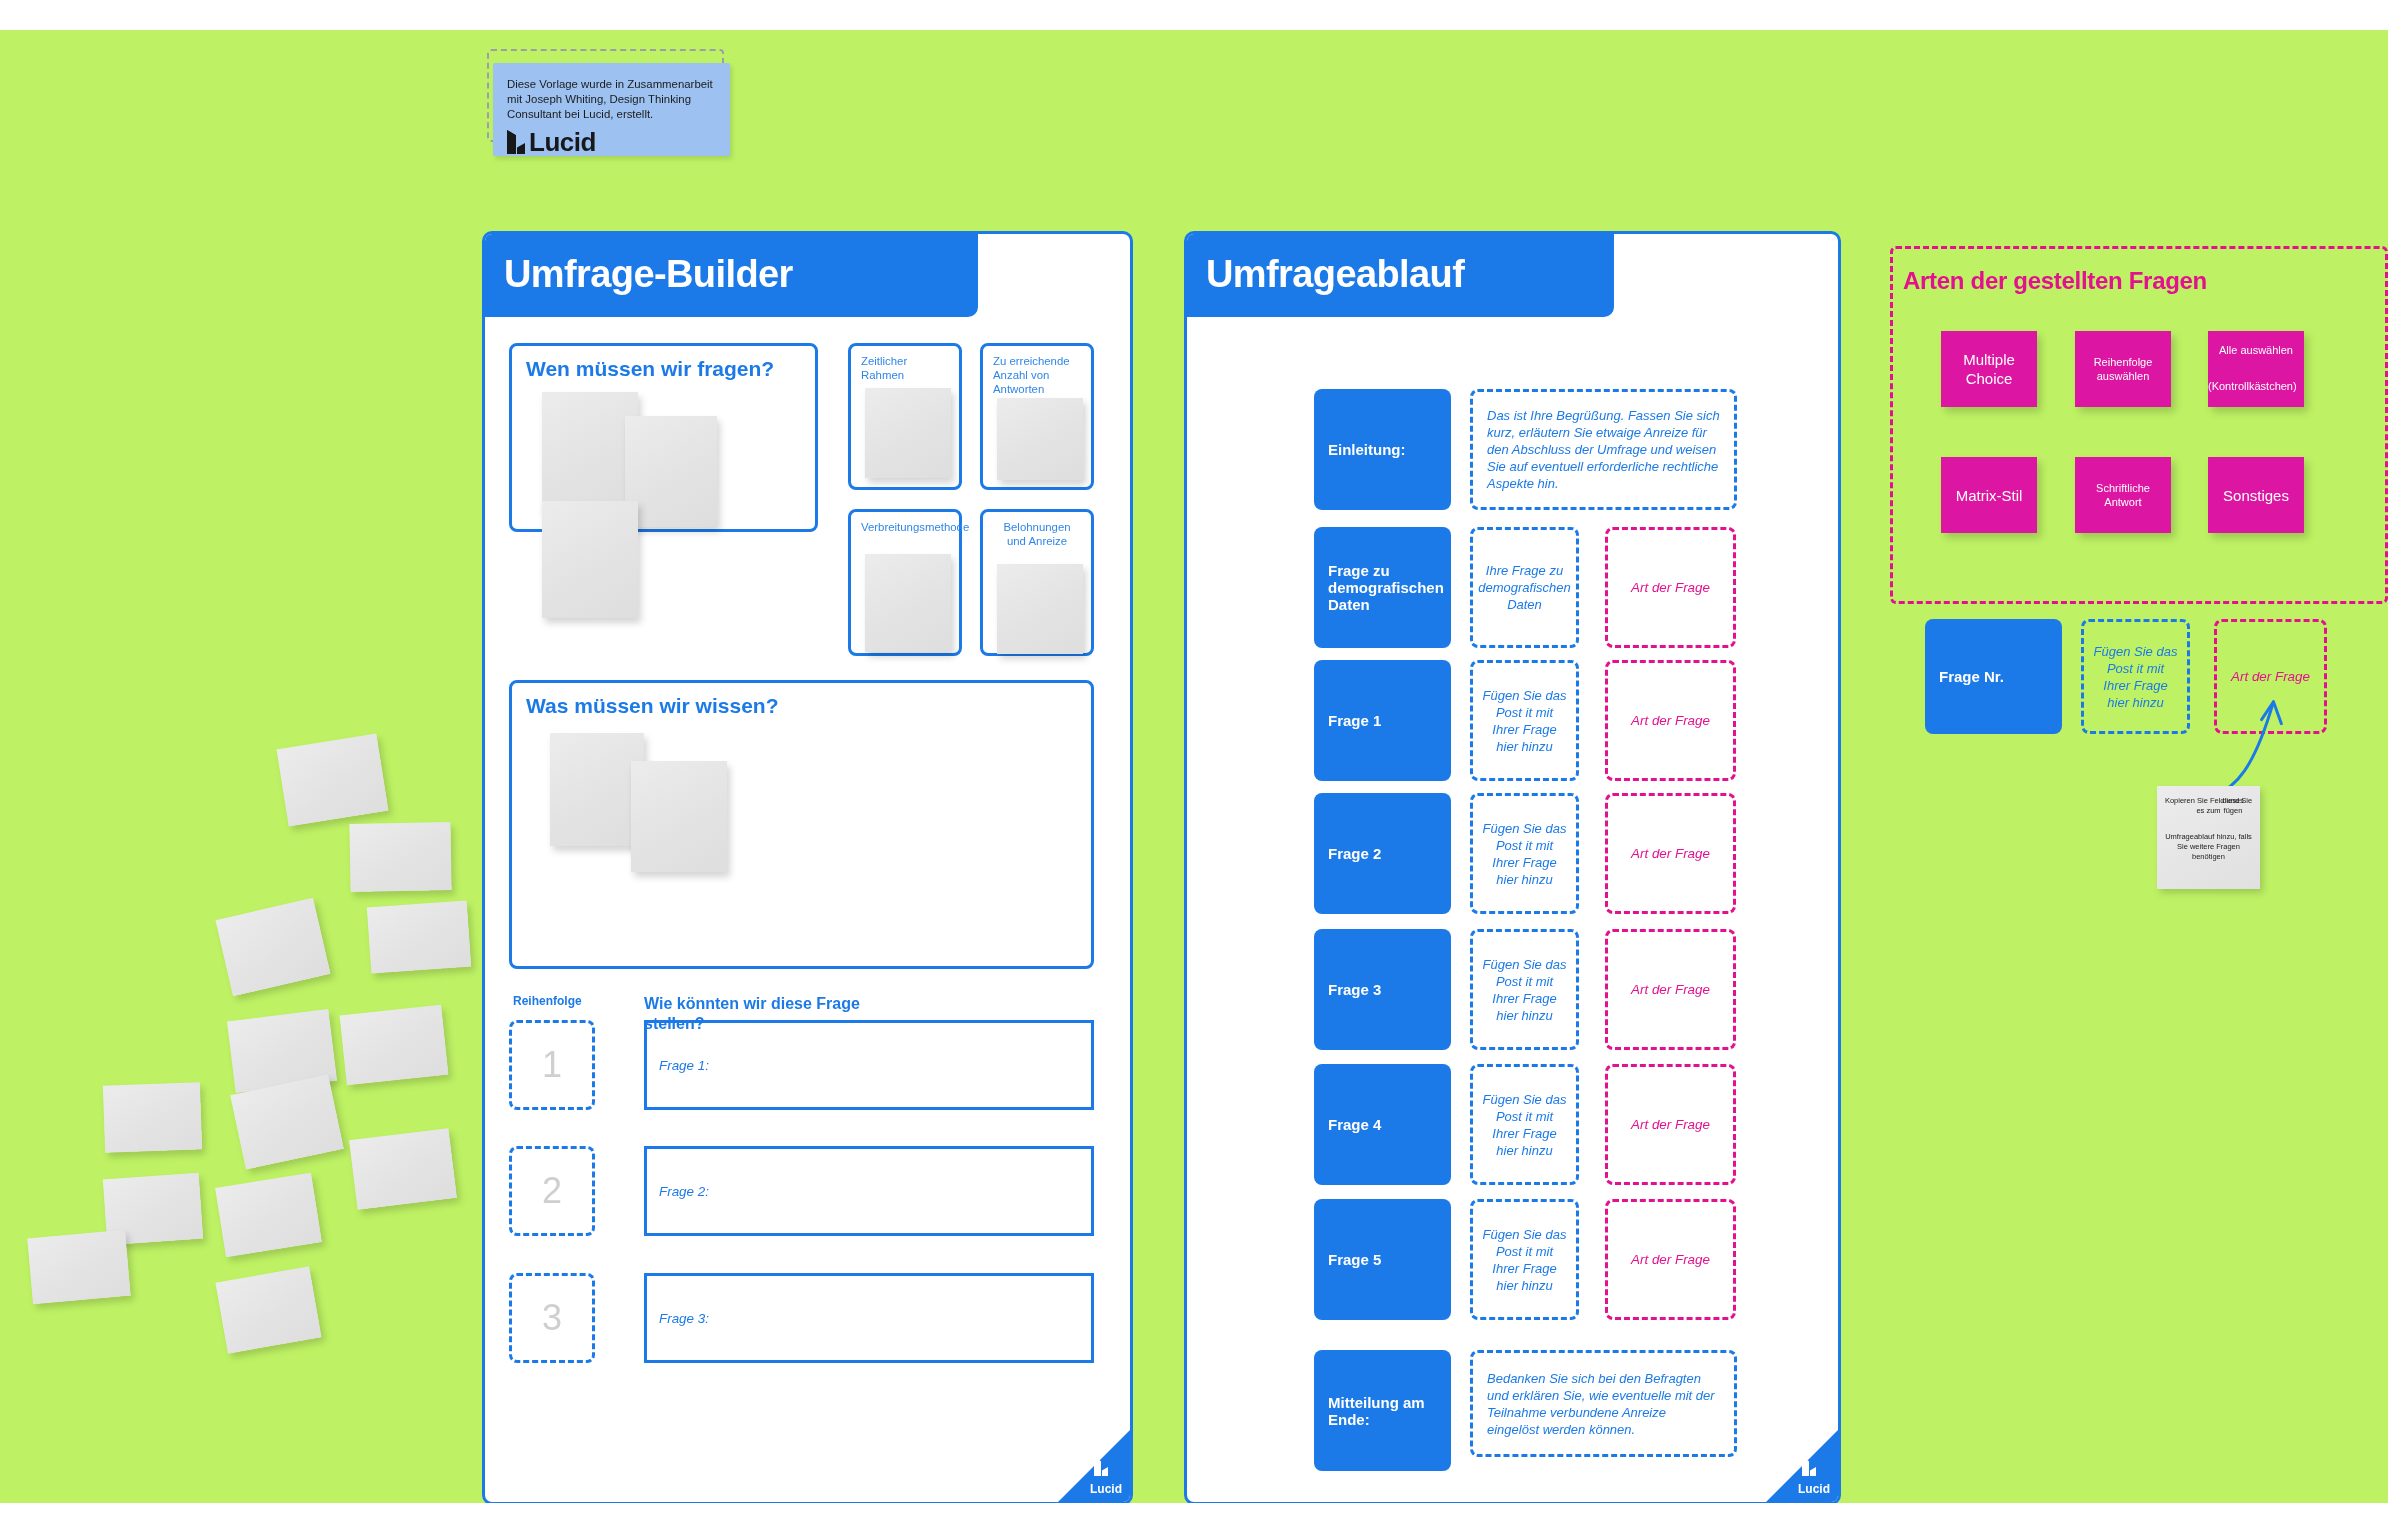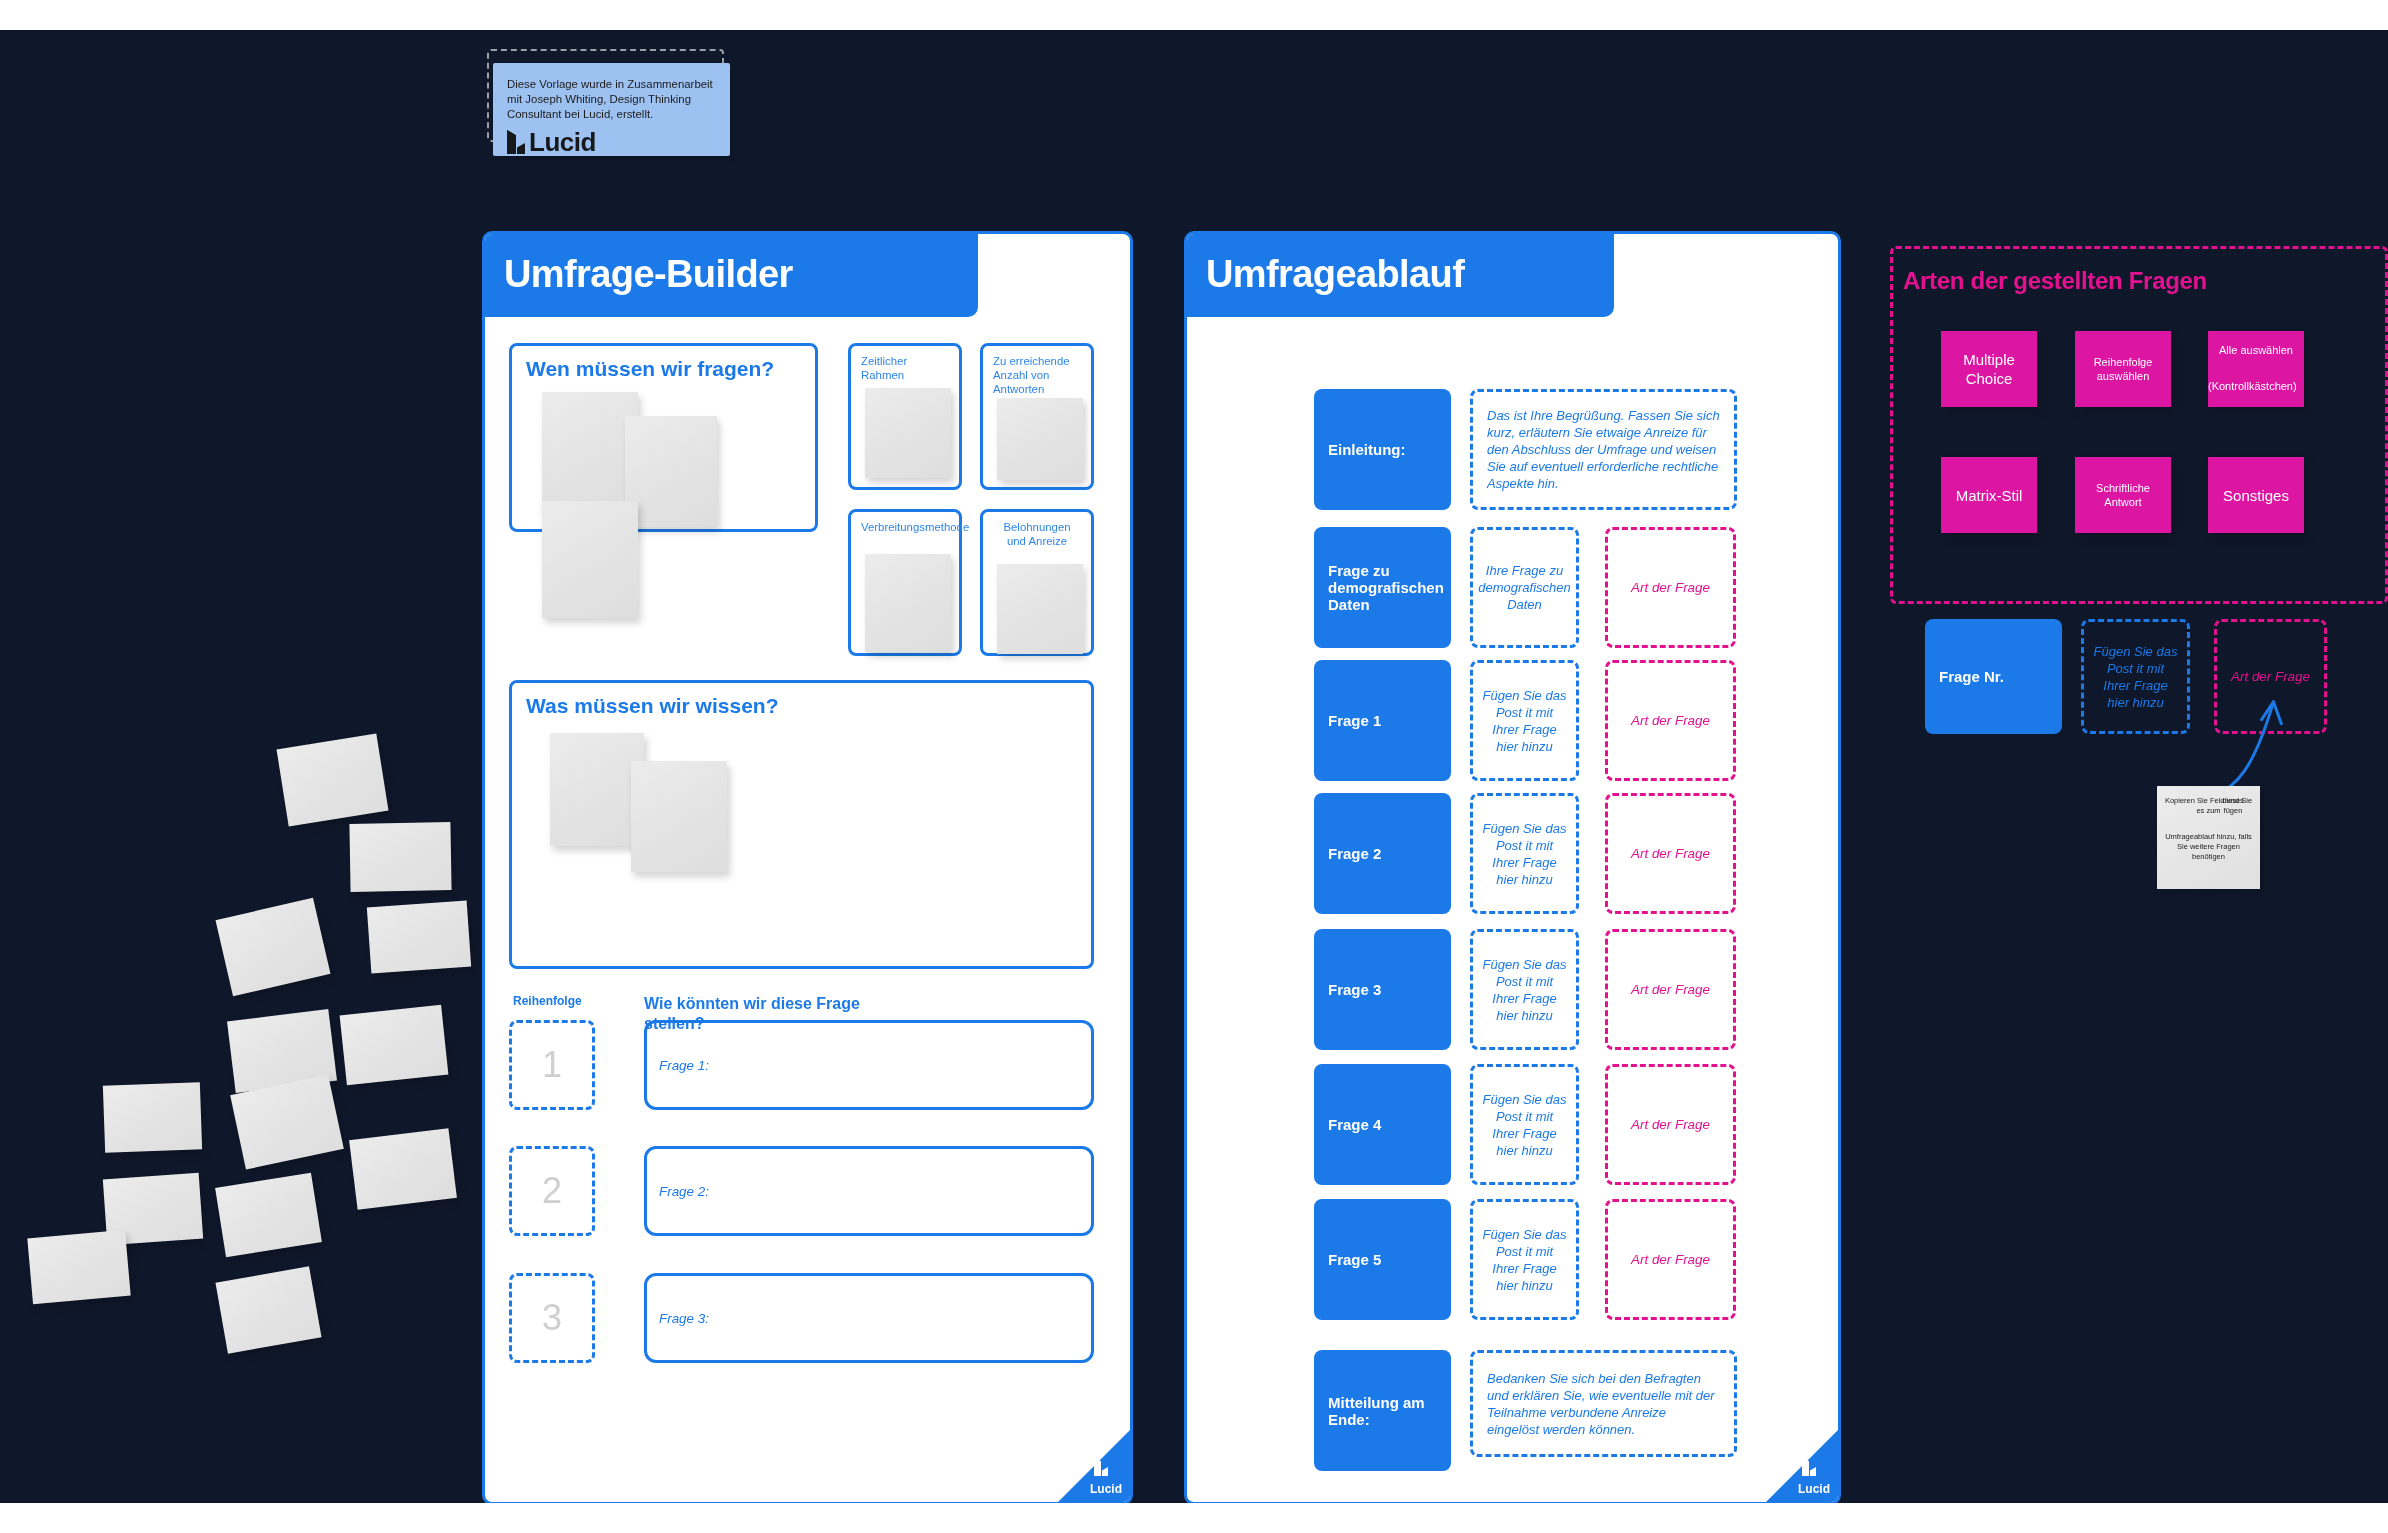--- a/index.html
+++ b/index.html
@@ -9,21 +9,21 @@
   body {
     width: 2388px; height: 1533px;
     font-family: "Liberation Sans", sans-serif;
     overflow: hidden;
     position: relative;
   }
   #canvas {
     position: absolute;
     left: 0; top: 30px;
     width: 2388px; height: 1473px;
-    background: #0f172a;
+    background: #bef264;
     overflow: hidden;
   }
   .abs { position: absolute; }
 
   
   #credit-dash {
     left: 487px; top: 19px; width: 237px; height: 93px;
     border: 2px dashed #9aa0a6; border-radius: 4px;
     box-sizing: border-box;
   }
@@ -135,21 +135,21 @@
   
   .sec-label {
     position:absolute; color:#1B7AE8; font-weight:bold;
   }
   .num-slot {
     position:absolute; border: 3px dashed #1B7AE8; border-radius: 8px;
     display:flex; align-items:center; justify-content:center;
     color:#CFCFCF; font-size: 36px; font-weight: 300; box-sizing:border-box;
   }
   .q-field {
-    position:absolute; border: 3px solid #1B7AE8; border-radius: 12px;
+    position:absolute; border: 3px solid #1B7AE8; border-radius: 0;
     box-sizing:border-box; display:flex; align-items:center;
     color:#1B7AE8; font-style: italic; font-size: 13.4px; padding-left: 12px;
   }
 
   
   .flow-step {
     position:absolute; background:#1B7AE8; border-radius: 8px;
     color:#fff; font-weight: bold; font-size: 15px;
     display:flex; align-items:center; padding: 0 14px; box-sizing:border-box;
   }

